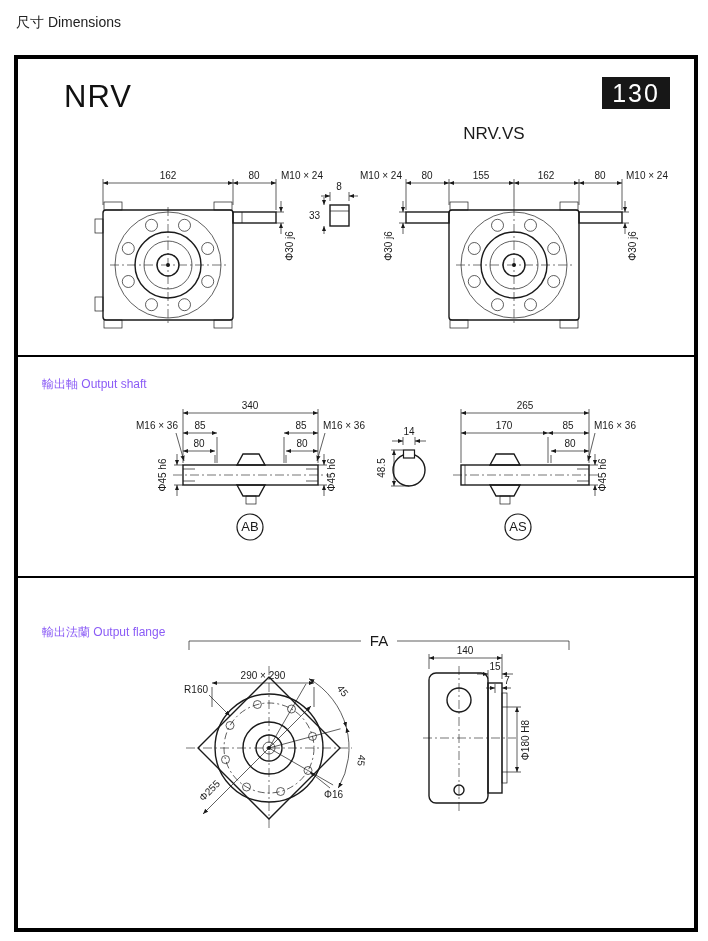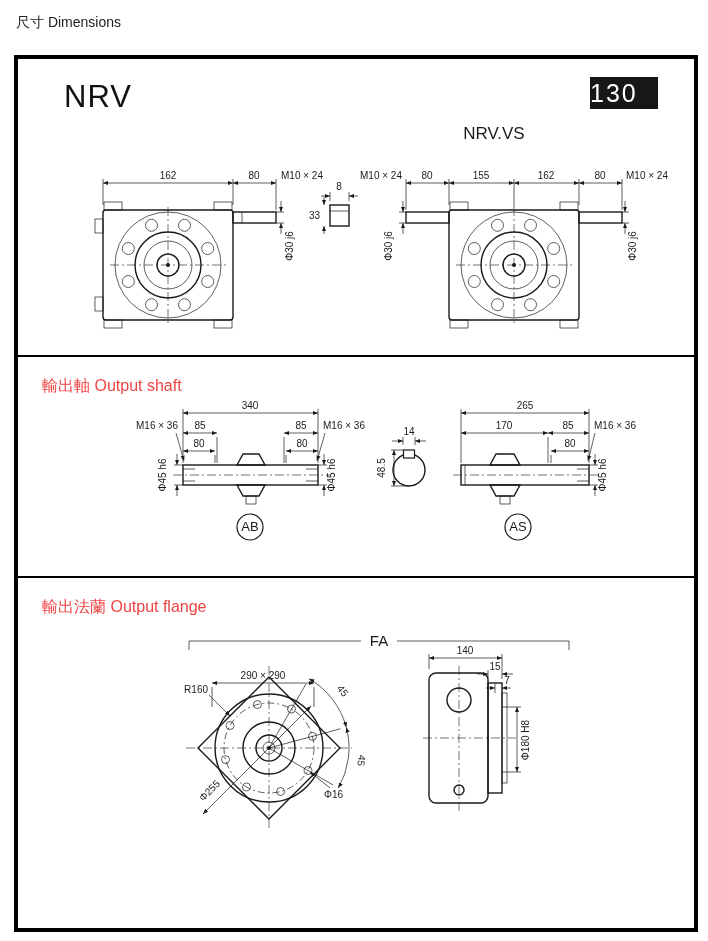--- a/index.html
+++ b/index.html
@@ -1,21 +1,21 @@
 <!DOCTYPE html>
 <html><head>
 <meta charset="utf-8">
 <style>
   html,body{margin:0;padding:0;background:#ffffff;}
   #page{position:relative;width:708px;height:941px;background:#fff;font-family:"Liberation Sans",sans-serif;color:#1a1a1a;}
   .page-title{position:absolute;left:16px;top:14px;font-size:14px;color:#222;}
   #frame{position:absolute;left:14px;top:55px;width:676px;height:869px;border:4px solid #000000;}
   .model{position:absolute;left:46px;top:20px;font-size:31px;font-weight:500;letter-spacing:1px;color:#111;}
-  .badge{position:absolute;left:572px;top:18px;width:68px;height:32px;background:#171717;color:#fff;font-size:25px;line-height:32px;letter-spacing:2px;}
-  .sec-label{position:absolute;left:24px;font-size:16px;color:#ef4444;z-index:3;}
+  .badge{position:absolute;left:584px;top:18px;width:68px;height:32px;background:#171717;color:#fff;font-size:25px;line-height:32px;text-align:center;letter-spacing:2px;}
+  .sec-label{position:absolute;left:24px;font-size:12px;color:#8b5cf6;z-index:3;}
   .divider{position:absolute;left:0;width:100%;height:0;border-top:2px solid #000;}
   svg.sec{position:absolute;left:0;overflow:visible;}
   svg text{font-family:"Liberation Sans",sans-serif;font-size:10px;fill:#1a1a1a;text-anchor:middle;}
   svg text.ts{text-anchor:start;}
   svg text.te{text-anchor:end;}
   svg text.big{font-size:17px;}
   svg text.tag{font-size:13px;}
   svg text.fa{font-size:15px;}
   .oln{fill:none;stroke:#1a1a1a;stroke-width:1.4;}
   .tln{fill:none;stroke:#1a1a1a;stroke-width:0.7;}
@@ -26,21 +26,21 @@
 </head>
 <body>
 
 <div id="page">
   <div class="page-title">尺寸 Dimensions</div>
 
   <div id="frame">
     <div class="model">NRV</div>
     <div class="badge">130</div>
     <div class="sec-label" style="top:317px">輸出軸 Output shaft</div>
-    <div class="sec-label" style="top:538px">輸出法蘭 Output flange</div>
+    <div class="sec-label" style="top:565px">輸出法蘭 Output flange</div>
     <div class="divider" style="top:296px"></div>
     <div class="divider" style="top:517px"></div>
 
     <svg class="sec" style="top:0" width="678" height="296" viewBox="0 0 678 296">
       <defs>
         <marker id="m1" viewBox="0 0 10 10" refX="9.5" refY="5" markerWidth="8" markerHeight="8" orient="auto-start-reverse">
           <path d="M0,1.2 L9.5,5 L0,8.8 Z" fill="#1a1a1a"></path>
         </marker>
       </defs>
 

